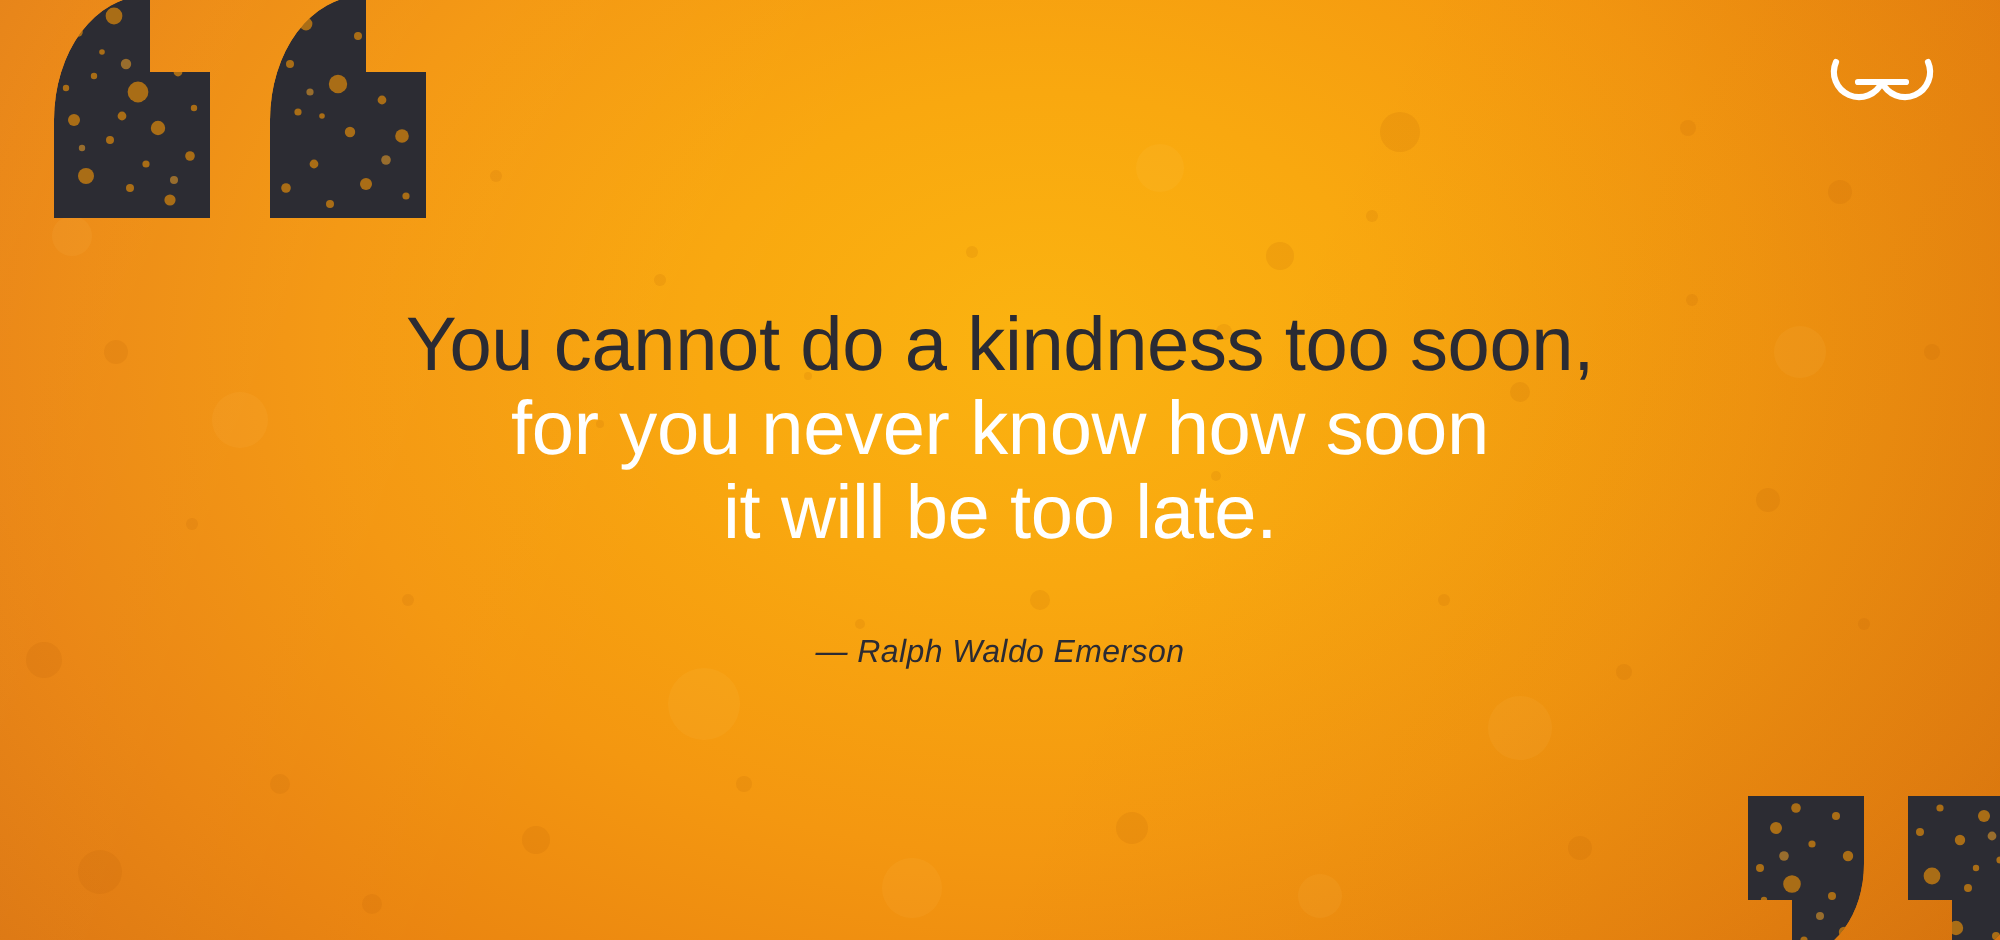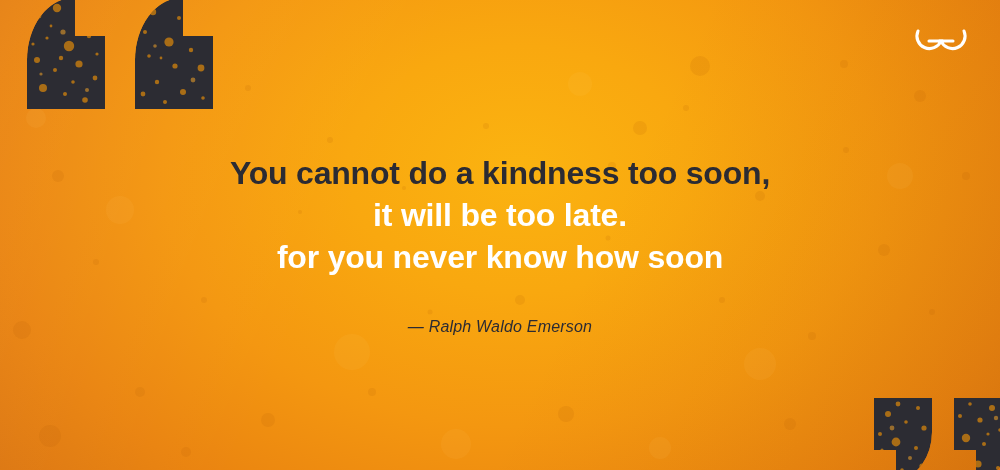--- a/index.html
+++ b/index.html
@@ -113,22 +113,22 @@
 
   
   #quote-block {
     position: absolute;
     top: 152px;
     left: 0;
     width: 1000px;
     text-align: center;
   }
   .quote-line {
-    font-size: 32px;
-    font-weight: 700;
+    font-size: 38px;
+    font-weight: 400;
     line-height: 42px;
     letter-spacing: -0.2px;
     white-space: nowrap;
   }
   .line-dark { color: #2b2b33; }
   .line-light { color: #ffffff; }
 
   #attribution {
     position: absolute;
     top: 318px;
@@ -258,22 +258,22 @@
     <g fill="none" stroke="#ffffff" stroke-width="3.1" stroke-linecap="round">
 
       <path d="M10.0 10.0 A 12 12 0 1 0 33.0 20.0 L 21.0 20.0"></path>
 
       <path d="M56.0 10.0 A 12 12 0 1 1 33.0 20.0 L 45.0 20.0"></path>
     </g>
   </svg>
 
   <div id="quote-block">
     <div class="quote-line line-dark" style="color: rgb(43, 43, 51);">You cannot do a kindness too soon,</div>
+    <div class="quote-line line-light" style="color: rgb(255, 255, 255);">for you never know how soon</div>
     <div class="quote-line line-light" style="color: rgb(255, 255, 255);">it will be too late.</div>
-    <div class="quote-line line-light" style="color: rgb(255, 255, 255);">for you never know how soon</div>
   </div>
 
   <div id="attribution" style="color: rgb(43, 43, 51);">— Ralph Waldo Emerson</div>
 
   <div class="quote-group" id="quote-close">
     <div class="quote-mark qm-close">
       <svg class="qm-speckles" viewBox="0 0 58 80" preserveAspectRatio="none">
         <g fill="#c07a12" opacity="0.85">
           <circle cx="10" cy="12" r="2.6"></circle>
             <circle cx="30" cy="8" r="1.8"></circle>

